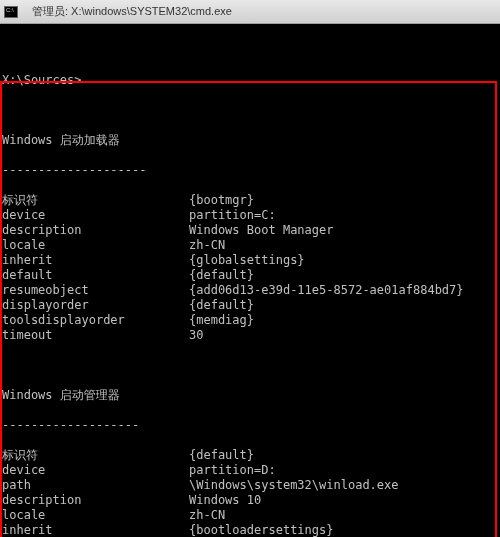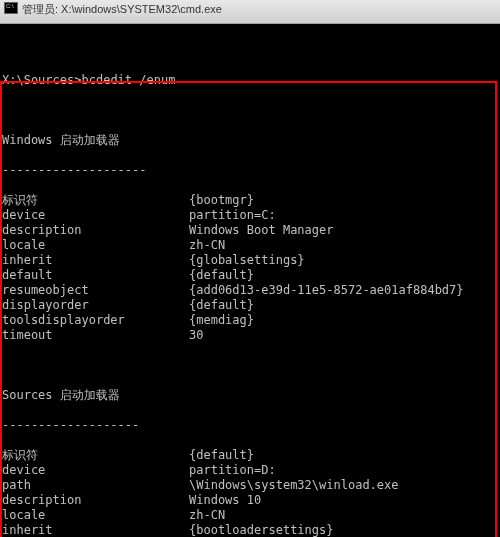--- a/index.html
+++ b/index.html
@@ -9,25 +9,26 @@
       background: #000;
       font-family: "NSimSun", "SimSun", "Consolas", monospace;
       font-size: 12px;
       overflow: hidden;
     }
     .titlebar {
       height: 24px;
       background: linear-gradient(#e8e8e8, #d0d0d0);
       border-bottom: 1px solid #a0a0a0;
       display: flex;
-      align-items: flex-start;
-      padding: 2px 4px;
+      align-items: center;
+      padding: 11px 4px;
       color: #333;
       font-family: "Microsoft YaHei", sans-serif;
       font-size: 11px;
+      gap: 10px;
     }
     .titlebar-icon {
       width: 14px;
       height: 12px;
       margin-right: 4px;
       display: inline-block;
       background: #000;
       border: 1px solid #666;
       position: relative;
     }
@@ -69,25 +70,25 @@
 </head>
 <body>
 
 <div class="titlebar">
   <span class="titlebar-icon"></span>
   <span>管理员: X:\windows\SYSTEM32\cmd.exe</span>
 </div>
 
 <div class="terminal">
 <div class="blank"></div>
-<div class="prompt-line"><span>X:\Sources&gt;</span><span>bcdedit /enum</span></div>
+<div class="prompt-line"><span>X:\Sources&gt;</span></div>
 <div class="blank"></div>
 <span class="section-title">Windows 启动加载器</span>
 <span class="divider">--------------------</span>
 <div id="section1-rows"><div class="row"><span class="key">标识符</span><span class="val">{bootmgr}</span></div><div class="row"><span class="key">device</span><span class="val">partition=C:</span></div><div class="row"><span class="key">description</span><span class="val">Windows Boot Manager</span></div><div class="row"><span class="key">locale</span><span class="val">zh-CN</span></div><div class="row"><span class="key">inherit</span><span class="val">{globalsettings}</span></div><div class="row"><span class="key">default</span><span class="val">{default}</span></div><div class="row"><span class="key">resumeobject</span><span class="val">{add06d13-e39d-11e5-8572-ae01af884bd7}</span></div><div class="row"><span class="key">displayorder</span><span class="val">{default}</span></div><div class="row"><span class="key">toolsdisplayorder</span><span class="val">{memdiag}</span></div><div class="row"><span class="key">timeout</span><span class="val">30</span></div></div>
 <div class="blank"></div>
-<span class="section-title">Sources 启动加载器</span>
+<span class="section-title">Windows 启动管理器</span>
 <span class="divider">-------------------</span>
 <div id="section2-rows"><div class="row"><span class="key">标识符</span><span class="val">{default}</span></div><div class="row"><span class="key">device</span><span class="val">partition=D:</span></div><div class="row"><span class="key">path</span><span class="val">\Windows\system32\winload.exe</span></div><div class="row"><span class="key">description</span><span class="val">Windows 10</span></div><div class="row"><span class="key">locale</span><span class="val">zh-CN</span></div><div class="row"><span class="key">inherit</span><span class="val">{bootloadersettings}</span></div></div>
 
 
 <div class="highlight-box"></div>
 </div>
 
 </body></html>

